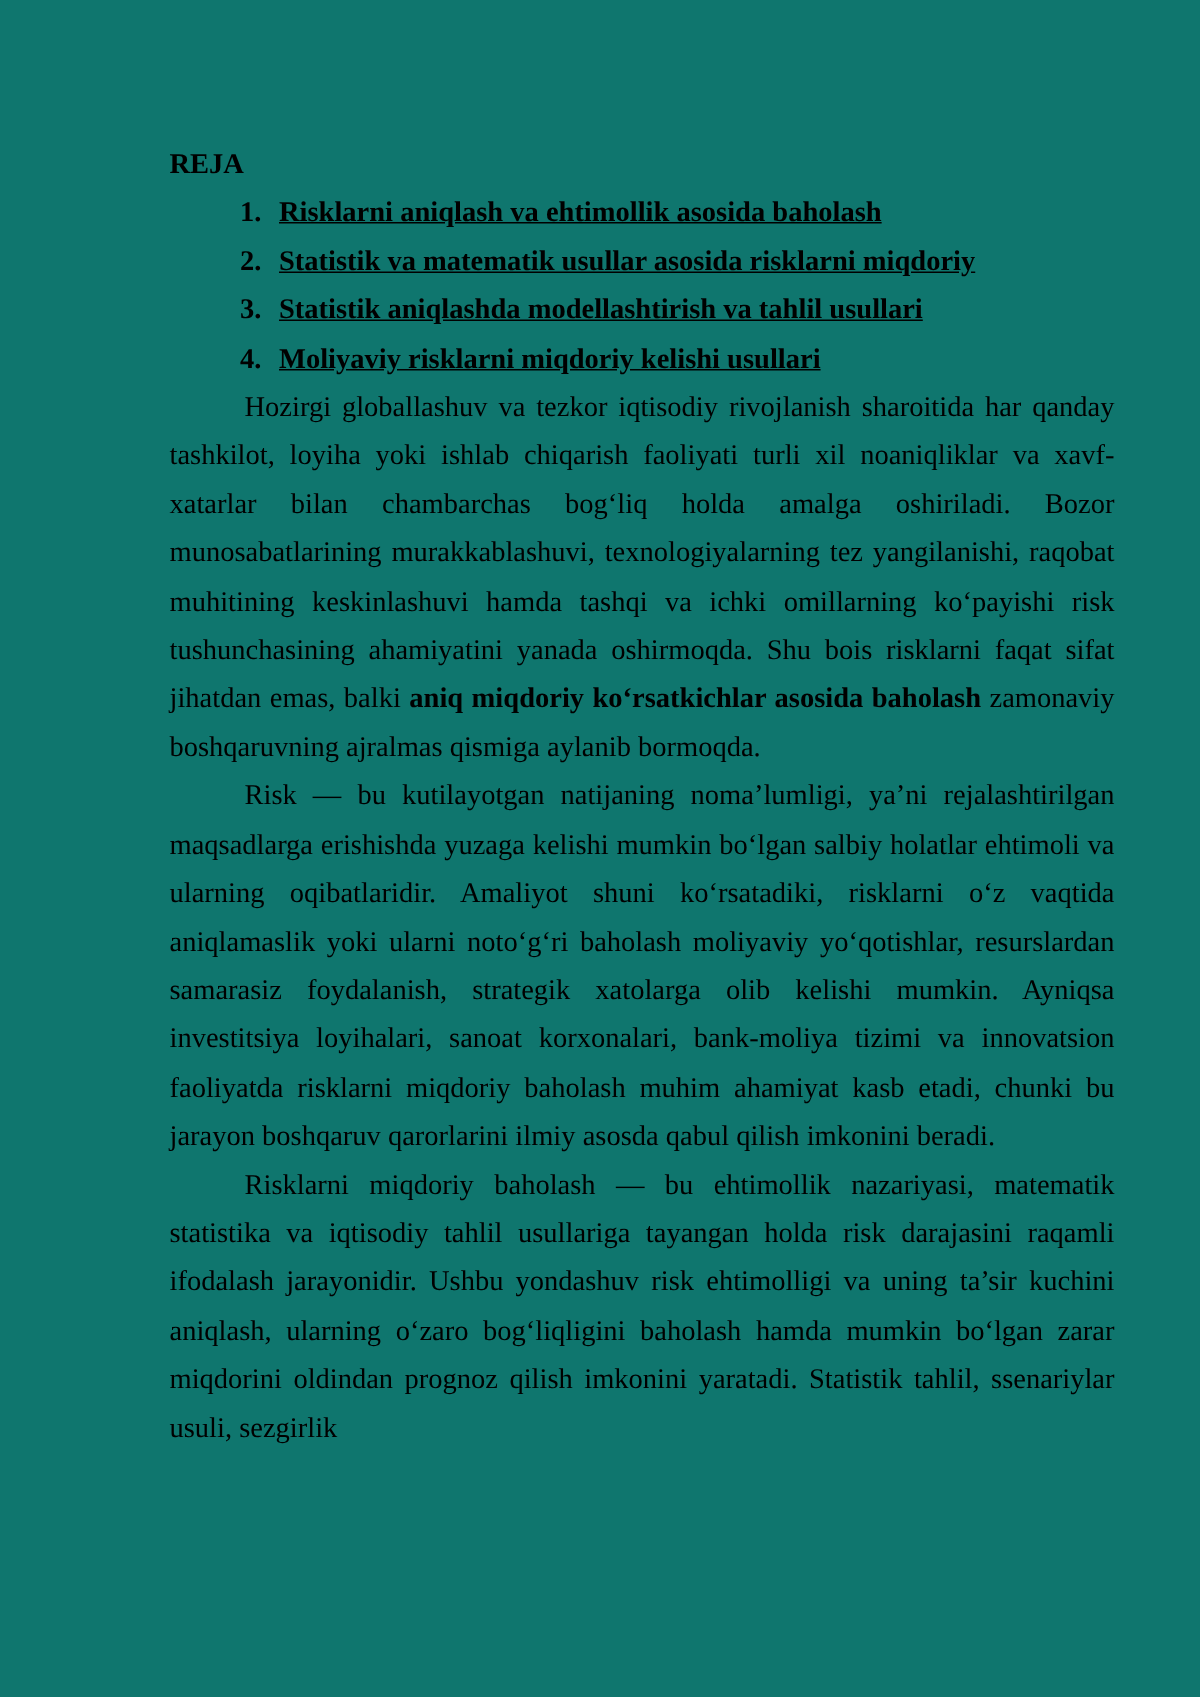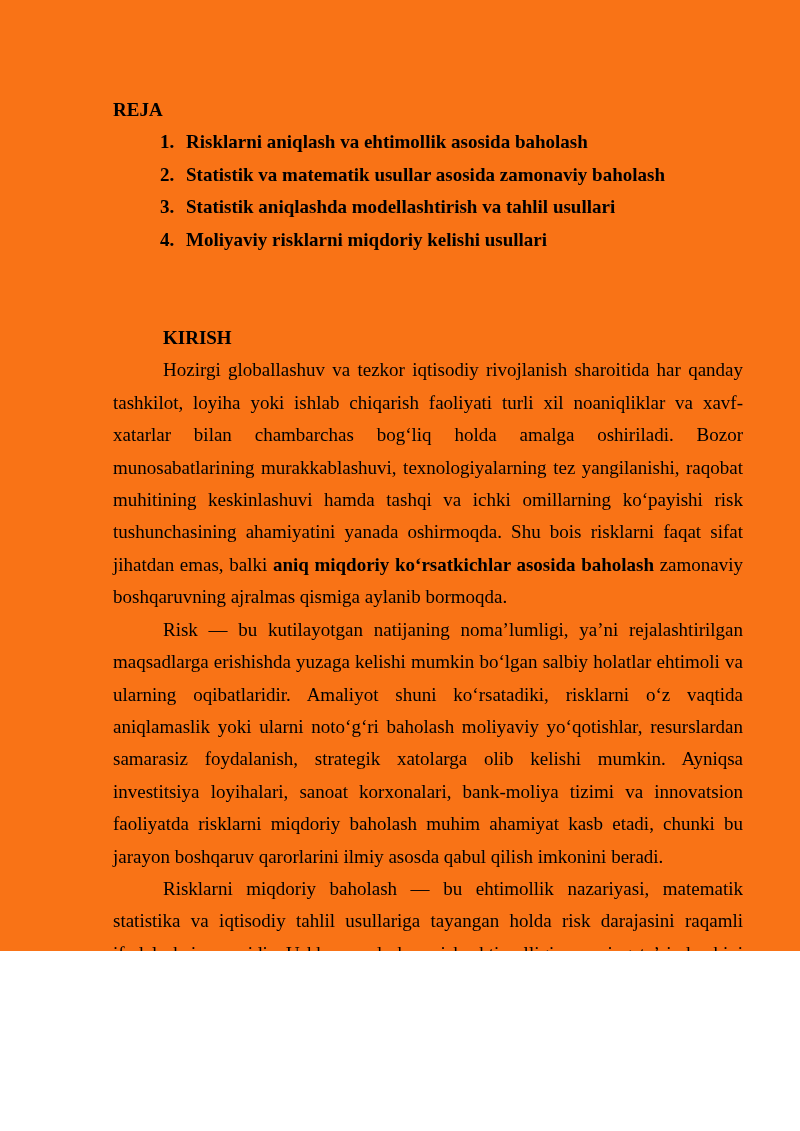--- a/index.html
+++ b/index.html
@@ -7,22 +7,22 @@
     width: 800px;
     background: #ffffff;
   }
   body {
     font-family: "Liberation Serif", "DejaVu Serif", serif;
     color: #000000;
   }
   .page {
     position: relative;
     width: 800px;
-    height: 951px;
-    background: #f97316;
+    height: 1131px;
+    background: #0f766e;
     overflow: hidden;
   }
   .content {
     position: absolute;
     top: 94px;
     left: 113px;
     width: 630px;
     font-size: 19px;
     line-height: 32.4px;
   }
@@ -39,20 +39,21 @@
   .plan-list li {
     display: flex;
     font-weight: bold;
     line-height: 32.4px;
   }
   .plan-num {
     flex: 0 0 26px;
   }
   .plan-label {
     flex: 1;
+    text-decoration: underline;
   }
   .section-title {
     font-weight: bold;
     margin-top: 66px;
     padding-left: 50px;
     line-height: 32.4px;
   }
   .para {
     text-align: justify;
     text-indent: 50px;
@@ -68,33 +69,32 @@
 
     <div class="plan-title">REJA</div>
 
     <ol class="plan-list">
       <li>
         <span class="plan-num">1.</span>
         <span class="plan-label">Risklarni aniqlash va ehtimollik asosida baholash</span>
       </li>
       <li>
         <span class="plan-num">2.</span>
-        <span class="plan-label">Statistik va matematik usullar asosida zamonaviy baholash</span>
+        <span class="plan-label">Statistik va matematik usullar asosida risklarni miqdoriy</span>
       </li>
       <li>
         <span class="plan-num">3.</span>
         <span class="plan-label">Statistik aniqlashda modellashtirish va tahlil usullari</span>
       </li>
       <li>
         <span class="plan-num">4.</span>
         <span class="plan-label">Moliyaviy risklarni miqdoriy kelishi usullari</span>
       </li>
     </ol>
 
-    <div class="section-title">KIRISH</div>
 
     <p class="para"><span>Hozirgi globallashuv va tezkor iqtisodiy rivojlanish sharoitida har qanday tashkilot, loyiha yoki ishlab chiqarish faoliyati turli xil noaniqliklar va xavf-xatarlar bilan chambarchas bog‘liq holda amalga oshiriladi. Bozor munosabatlarining murakkablashuvi, texnologiyalarning tez yangilanishi, raqobat muhitining keskinlashuvi hamda tashqi va ichki omillarning ko‘payishi risk tushunchasining ahamiyatini yanada oshirmoqda. Shu bois risklarni faqat sifat jihatdan emas, balki </span><b>aniq miqdoriy ko‘rsatkichlar asosida baholash</b><span> zamonaviy boshqaruvning ajralmas qismiga aylanib bormoqda.</span></p>
 
     <p class="para">Risk — bu kutilayotgan natijaning noma’lumligi, ya’ni rejalashtirilgan maqsadlarga erishishda yuzaga kelishi mumkin bo‘lgan salbiy holatlar ehtimoli va ularning oqibatlaridir. Amaliyot shuni ko‘rsatadiki, risklarni o‘z vaqtida aniqlamaslik yoki ularni noto‘g‘ri baholash moliyaviy yo‘qotishlar, resurslardan samarasiz foydalanish, strategik xatolarga olib kelishi mumkin. Ayniqsa investitsiya loyihalari, sanoat korxonalari, bank-moliya tizimi va innovatsion faoliyatda risklarni miqdoriy baholash muhim ahamiyat kasb etadi, chunki bu jarayon boshqaruv qarorlarini ilmiy asosda qabul qilish imkonini beradi.</p>
 
     <p class="para">Risklarni miqdoriy baholash — bu ehtimollik nazariyasi, matematik statistika va iqtisodiy tahlil usullariga tayangan holda risk darajasini raqamli ifodalash jarayonidir. Ushbu yondashuv risk ehtimolligi va uning ta’sir kuchini aniqlash, ularning o‘zaro bog‘liqligini baholash hamda mumkin bo‘lgan zarar miqdorini oldindan prognoz qilish imkonini yaratadi. Statistik tahlil, ssenariylar usuli, sezgirlik</p>
 
   </div>
 </div>
 

